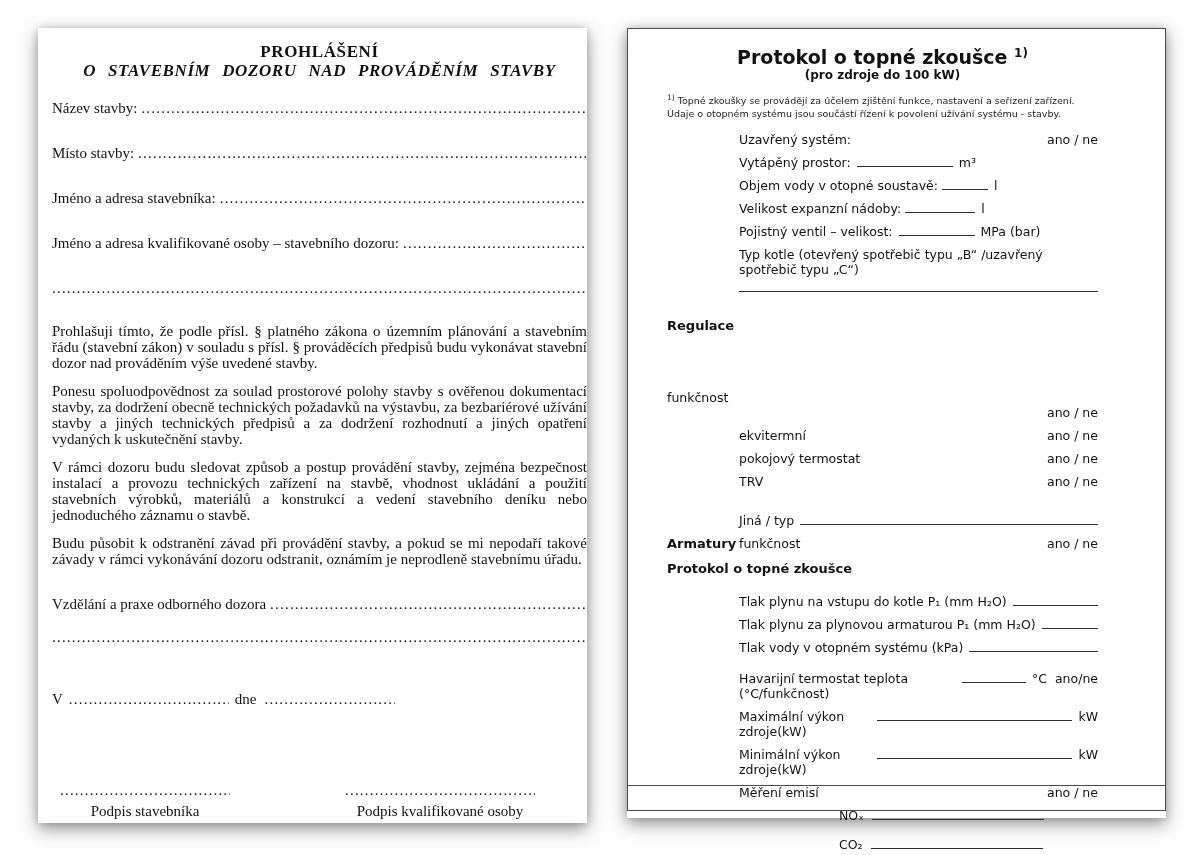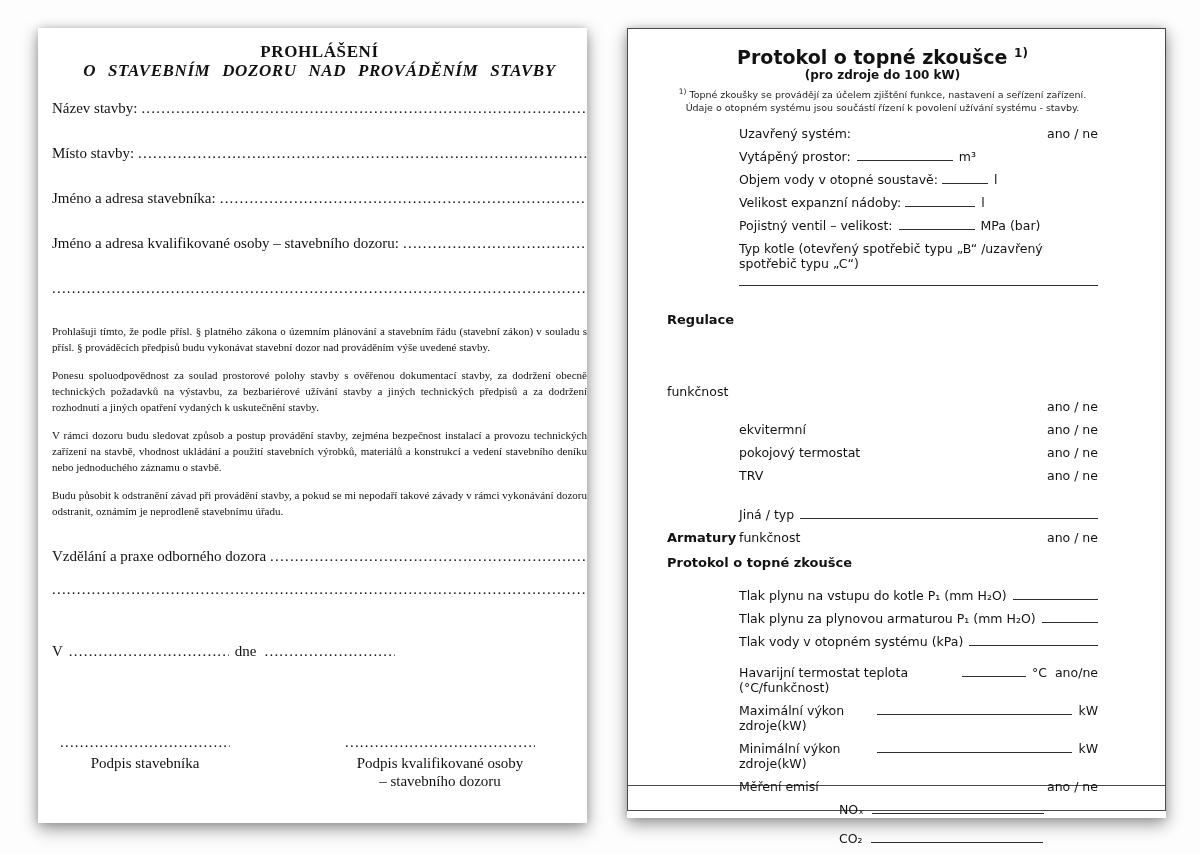--- a/index.html
+++ b/index.html
@@ -19,21 +19,21 @@
     padding:8px 0 0 14px;overflow:hidden;
     font-family:"Liberation Serif","DejaVu Serif",serif;
     font-size:15px;line-height:16px;
   }
   .lp-title{ text-align:center;font-weight:bold;font-size:17px;line-height:19px;margin-top:6px;letter-spacing:.6px;}
   .lp-title .t2{ word-spacing:7px;font-style:italic; }
   .lp-field{ display:flex;align-items:flex-start;margin-top:29px;white-space:nowrap;font-size:15px;}
   .lp-field .lbl{ flex:0 0 auto; }
   .dots{ flex:1 1 auto;overflow:hidden;white-space:nowrap;letter-spacing:1.2px;margin-left:4px;}
   .lp-paras{ margin-top:27px; }
-  .lp-paras p{ margin:12px 0 9px 0;text-align:justify;font-size:11px;line-height:16px;}
+  .lp-paras p{ margin:12px 0 9px 0;text-align:justify;font-size:15px;line-height:16px;}
   .lp-vzd{ margin-top:29px; }
   .lp-dotline{ margin-top:17px;overflow:hidden;white-space:nowrap;letter-spacing:1.2px;font-size:15px;}
   .lp-place{ display:flex;align-items:baseline;margin-top:46px;white-space:nowrap;font-size:15px;}
   .lp-place .dseg1{ flex:0 0 160px;overflow:hidden;letter-spacing:1.2px;margin:0 6px 0 6px;}
   .lp-place .dseg2{ flex:0 0 130px;overflow:hidden;letter-spacing:1.2px;margin-left:8px;}
   .lp-sign{ display:flex;justify-content:space-between;margin-top:74px;}
   .sig-col{ text-align:center;font-size:15px;line-height:18px;}
   .sig-col .sdots{ display:block;overflow:hidden;white-space:nowrap;letter-spacing:1.2px;margin-bottom:3px;}
   .sig-left{ width:170px;margin-left:8px;}
   .sig-right{ width:190px;margin-right:52px;}
@@ -42,21 +42,21 @@
     left:627px;top:28px;width:539px;height:790px;
     font-family:"DejaVu Sans","Liberation Sans",sans-serif;
     font-size:12.5px;line-height:15px;
   }
   .rp-frame{ position:absolute;left:0;top:0;right:0;bottom:7px;border:1px solid #4a4a4a;box-sizing:border-box;}
   .rp-footerline{ position:absolute;left:0;right:0;bottom:32px;border-top:1px solid #4a4a4a;}
   .rp-content{ position:absolute;left:0;top:0;right:0;box-sizing:border-box;padding:14px 68px 0 40px;}
   .rp-title{ text-align:center;font-weight:bold;font-size:19px;line-height:22px;}
   .rp-title sup{ font-size:12px;}
   .rp-subtitle{ text-align:center;font-weight:bold;font-size:12px;line-height:14px;}
-  .rp-footnote{ font-size:9.5px;line-height:13px;margin-top:3px;color:#1d1d1d;text-align:center;}
+  .rp-footnote{ font-size:9.5px;line-height:13px;margin-top:9px;color:#1d1d1d;}
   .rp-footnote sup{ font-size:7.5px;}
   .rsec{ font-weight:bold;font-size:13px;margin-top:10px;}
   .rrow{ display:flex;align-items:baseline;margin-top:8px;}
   .rrow .ind{ margin-left:72px;}
   .rrow .ind2{ margin-left:172px;}
   .rhead{ flex:0 0 72px;font-weight:bold;font-size:13px;}
   .yesno{ margin-left:auto;padding-left:8px;white-space:nowrap;}
   .ul{ display:inline-block;border-bottom:1px solid #2e2e2e;height:11px;flex:0 0 auto;}
   .ulflex{ flex:1 1 auto;border-bottom:1px solid #2e2e2e;height:11px;margin-left:6px;}
   .unit{ white-space:nowrap;padding-left:6px;}

